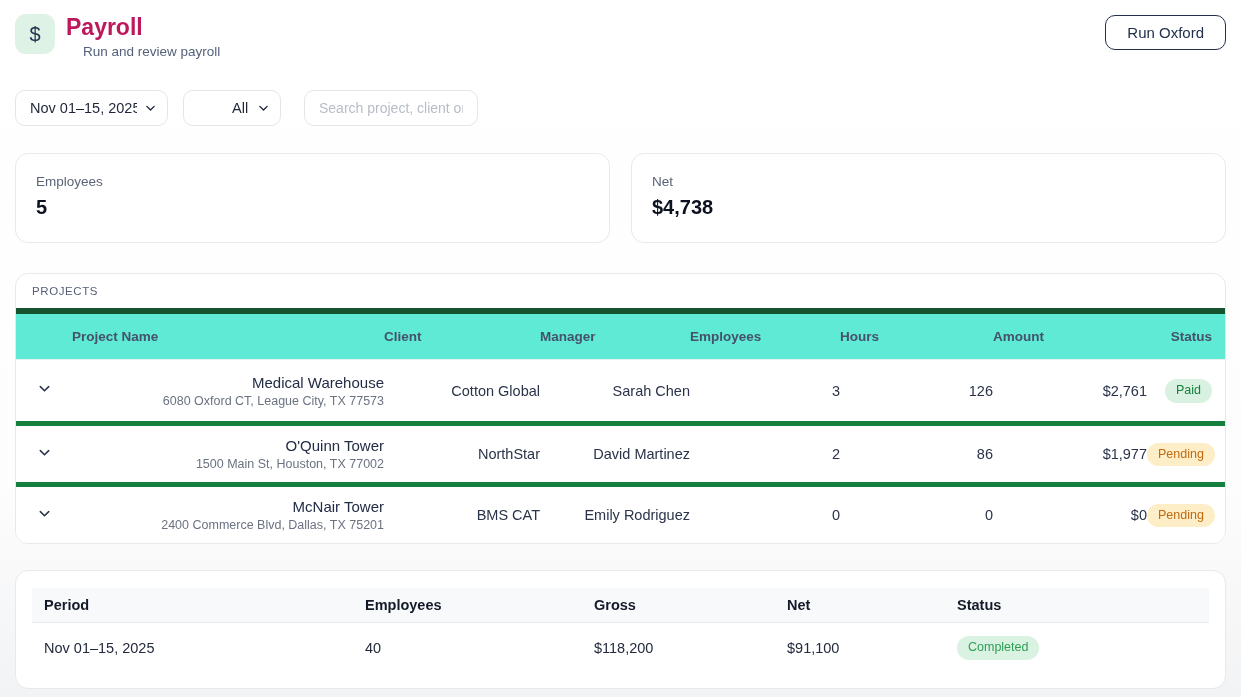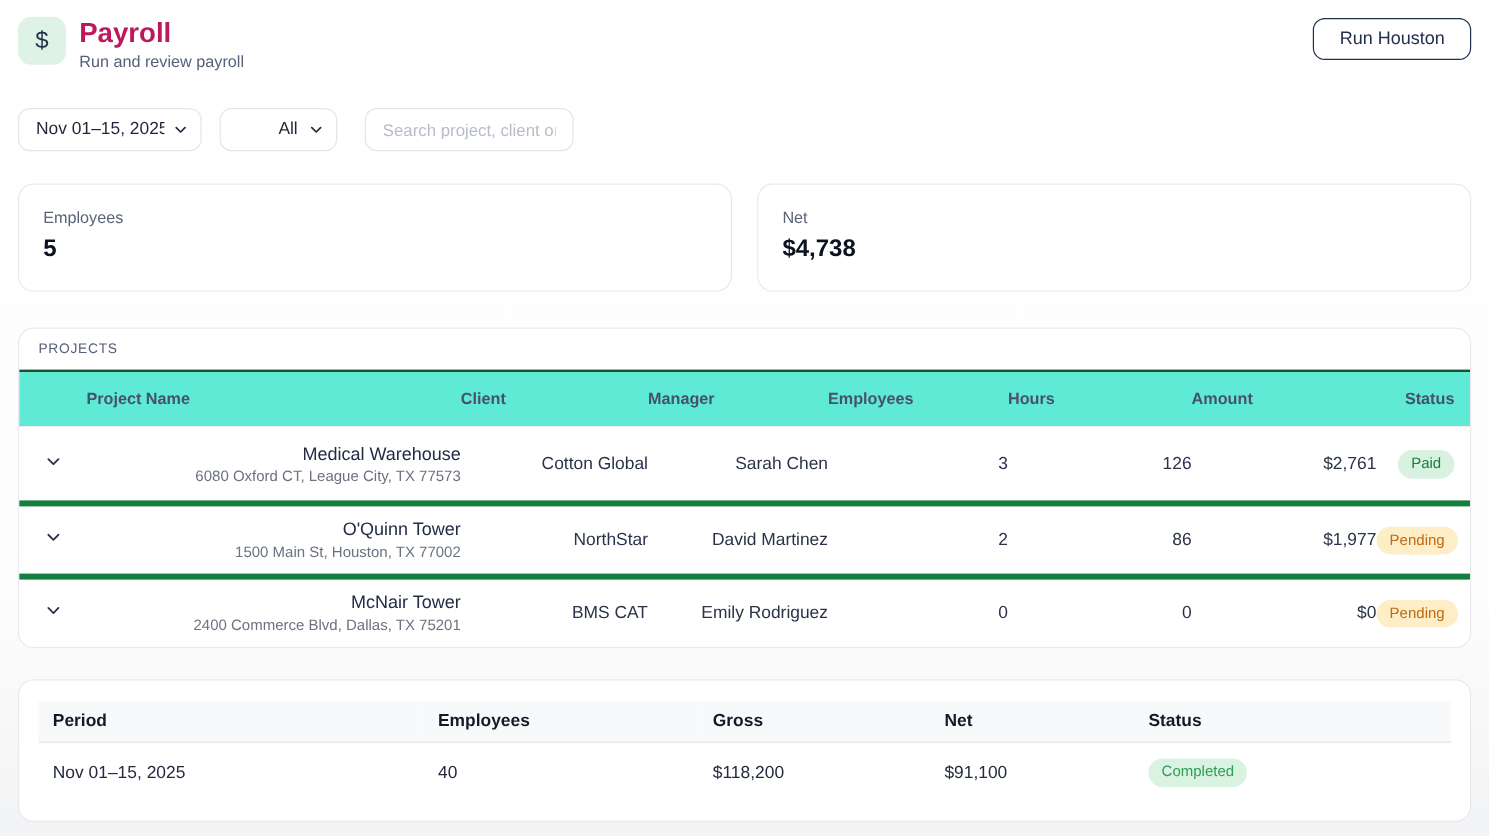--- a/index.html
+++ b/index.html
@@ -15,21 +15,21 @@
   
   .header { display: flex; align-items: flex-start; }
   .dollar-badge {
     width: 40px; height: 40px; border-radius: 11px;
     background: #dff2e6; color: #25324e;
     display: flex; align-items: center; justify-content: center;
     font-size: 20px; font-weight: 400;
   }
   .header-text { margin-left: 11px; }
   .page-title { font-size: 23px; font-weight: 700; color: #be185d; line-height: 1.15; }
-  .page-subtitle { font-size: 13.5px; color: #55617a; margin-top: 4px; }
+  .page-subtitle { font-size: 13.5px; color: #55617a; margin-top: 4px; margin-left: 17px; }
   .header-spacer { flex: 1; }
   .run-payroll-btn {
     margin-top: 1px;
     background: #ffffff; color: #22304d;
     border: 1.6px solid #22304d; border-radius: 10px;
     font-family: "Liberation Sans", sans-serif;
     font-size: 15px; padding: 8px 21px; cursor: pointer;
   }
 
   
@@ -65,21 +65,21 @@
   }
   .stat-label { font-size: 13.5px; color: #5b6476; }
   .stat-value { font-size: 20px; font-weight: 700; color: #0c1220; margin-top: 7px; }
 
   
   .projects-panel {
     margin-top: 30px; background: #ffffff;
     border: 1px solid #e7e9ec; border-radius: 13px; overflow: hidden;
   }
   .panel-header {
-    padding: 11px 16px; border-bottom: 2px solid #14532d;
+    padding: 11px 16px; border-bottom: 6px solid #14532d;
     font-size: 11.5px; letter-spacing: 0.6px; color: #57607a;
   }
   .pgrid {
     display: grid;
     grid-template-columns: 56px 312px 156px 150px 150px 153px 154px 1fr;
     align-items: center;
   }
   .pgrid-header { height: 46px; background: #5eead4; border-bottom: 1px solid #edeff2; }
   .pgrid-header .hcell { font-size: 13.5px; font-weight: 700; color: #46516b; }
   .project-row { height: 61px; background: #ffffff; text-align: right; }
@@ -121,21 +121,21 @@
 
 <div class="page">
 
   <div class="header">
     <div class="dollar-badge">$</div>
     <div class="header-text">
       <div class="page-title">Payroll</div>
       <div class="page-subtitle">Run and review payroll</div>
     </div>
     <div class="header-spacer"></div>
-    <button class="run-payroll-btn">Run Houston</button>
+    <button class="run-payroll-btn">Run Oxford</button>
   </div>
 
   <div class="filters">
     <span class="select-wrap select-period">
       <select>
         <option>Nov 01–15, 2025</option>
       </select>
       <span class="chev">
         <svg width="13" height="13" viewBox="0 0 16 16">
             <path d="M3.5 6l4.5 4.5L12.5 6" fill="none" stroke="#1f2638" stroke-width="1.7" stroke-linecap="round" stroke-linejoin="round"></path>

